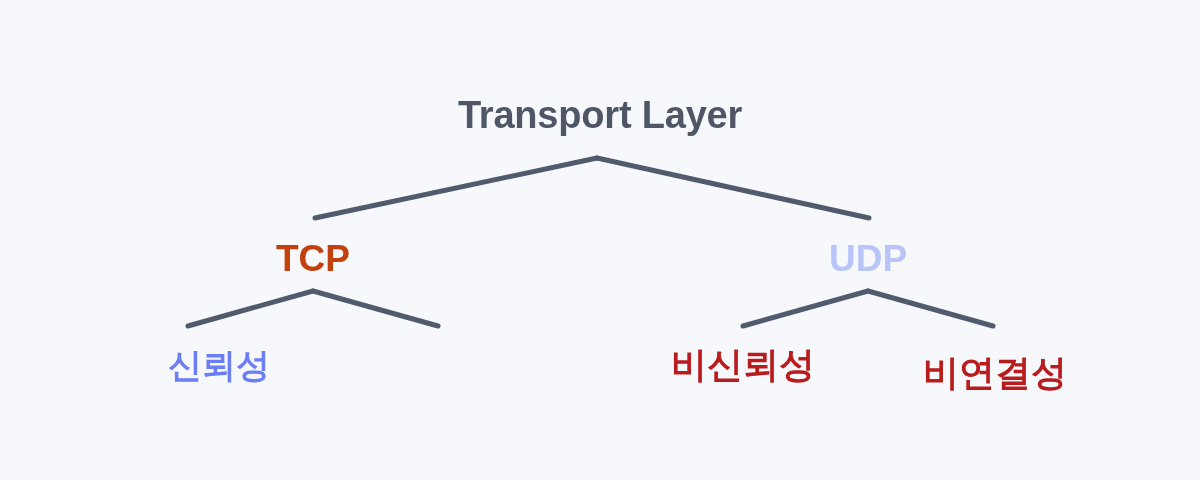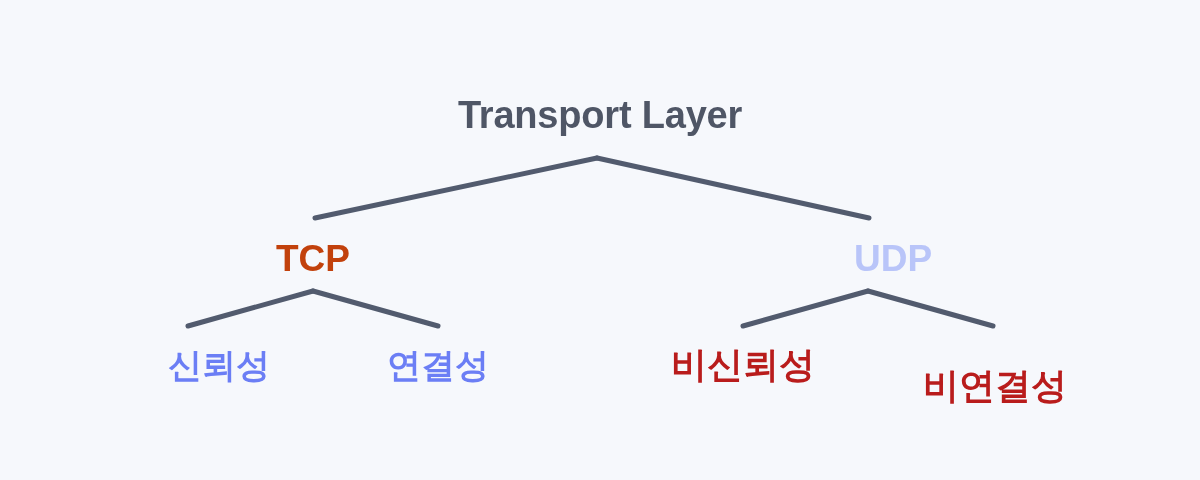--- a/index.html
+++ b/index.html
@@ -69,23 +69,22 @@
         <line x1="313" y1="291" x2="438" y2="326"></line>
         <line x1="868" y1="291" x2="743" y2="326"></line>
         <line x1="868" y1="291" x2="993" y2="326"></line>
       </g>
   </svg>
 
   <div class="node node-root" style="left:600px; top:115px;">Transport Layer</div>
 
   <div class="node node-l1-primary" style="left:313px; top:258px;">TCP</div>
 
-  <div class="node node-l1-secondary" style="left:868px; top:258px;margin-left:25px;">UDP</div>
+  <div class="node node-l1-secondary" style="left:868px; top:258px;">UDP</div>
 
   <div class="node node-leaf-primary" style="left:187px; top:365px;margin-left:32px;">신뢰성</div>
 
-  <div class="node node-leaf-primary" style="left:438px; top:365px;">연결성</div>
 
   <div class="node node-leaf-secondary" style="left:743px; top:365px;">비신뢰성</div>
 
-  <div class="node node-leaf-secondary" style="left:995px; top:386px;text-align:right;">비연결성</div>
+  <div class="node node-leaf-secondary" style="left:995px; top:373px;text-align:right;">비연결성</div>
 
 </div>
 
 </body></html>

